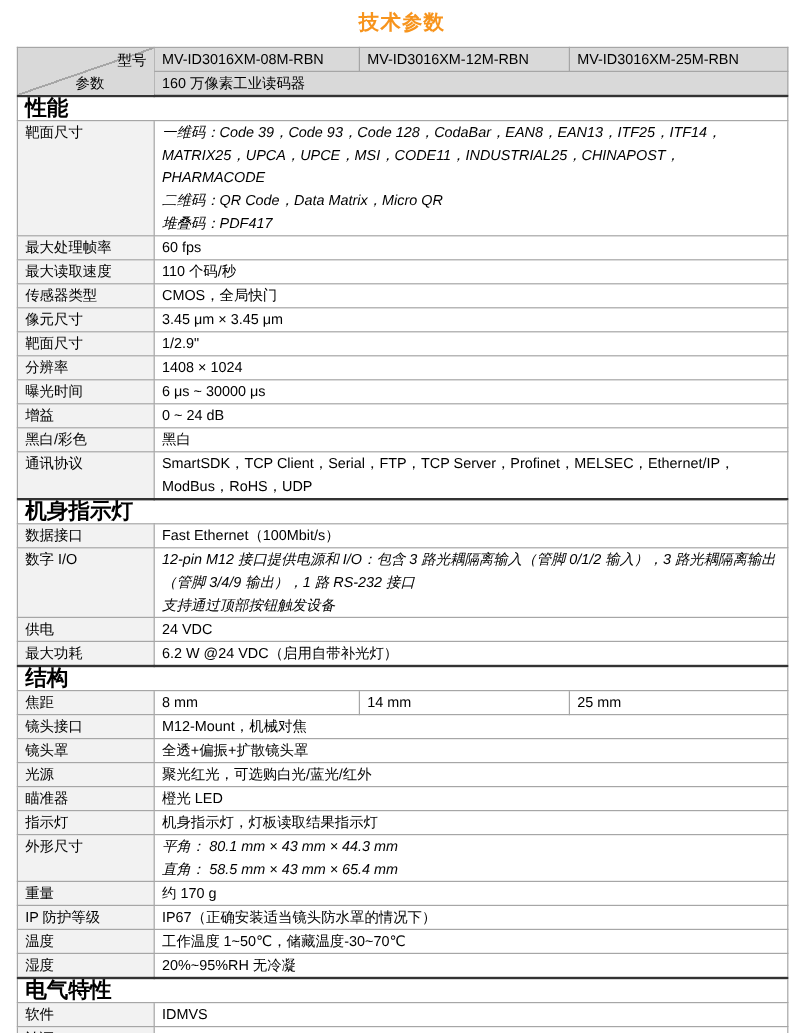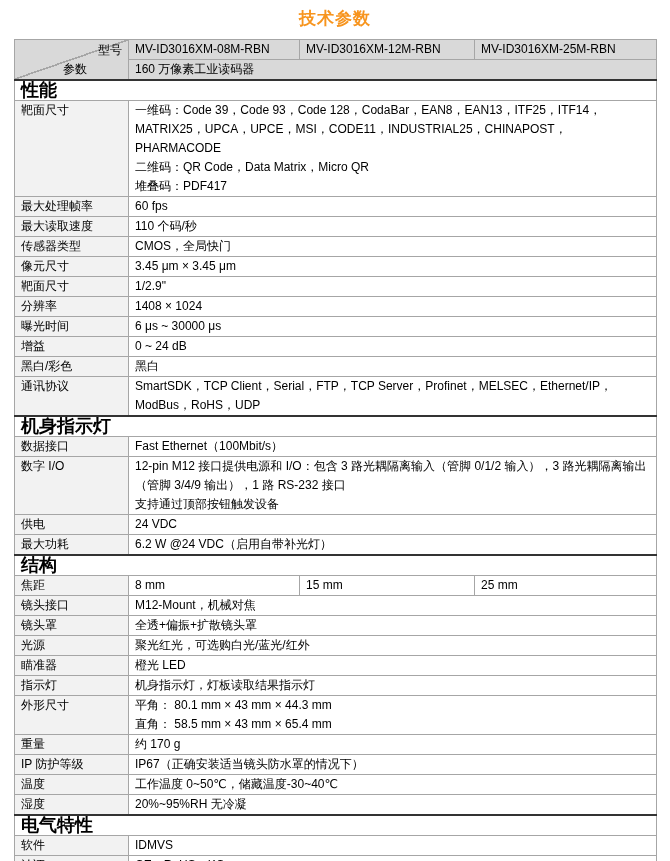--- a/index.html
+++ b/index.html
@@ -66,21 +66,21 @@
     position: absolute;
     top: 0; right: 6px;
     line-height: 20px;
   }
   .corner-bottom {
     position: absolute;
     bottom: 0; left: 0;
     line-height: 20px;
     margin-left: 48px;
   }
-  .ln { line-height: 19px; }
+  .ln { line-height: 19px; font-style: italic; }
 </style>
 </head>
 <body>
 
 <div class="page">
   <div class="title">技术参数</div>
 
   <table class="spec">
     <colgroup>
       <col class="c-label">
@@ -178,21 +178,21 @@
         <td class="lab">最大功耗</td>
         <td colspan="3">6.2 W @24 VDC（启用自带补光灯）</td>
       </tr>
 
       <tr class="sec">
         <td colspan="4">结构</td>
       </tr>
       <tr>
         <td class="lab">焦距</td>
         <td>8 mm</td>
-        <td>15 mm</td>
+        <td>14 mm</td>
         <td>25 mm</td>
       </tr>
       <tr>
         <td class="lab">镜头接口</td>
         <td colspan="3">M12-Mount，机械对焦</td>
       </tr>
       <tr>
         <td class="lab">镜头罩</td>
         <td colspan="3">全透+偏振+扩散镜头罩</td>
       </tr>
@@ -218,21 +218,21 @@
       <tr>
         <td class="lab">重量</td>
         <td colspan="3">约 170 g</td>
       </tr>
       <tr>
         <td class="lab">IP 防护等级</td>
         <td colspan="3">IP67（正确安装适当镜头防水罩的情况下）</td>
       </tr>
       <tr>
         <td class="lab">温度</td>
-        <td colspan="3">工作温度 0~50℃，储藏温度-30~40℃</td>
+        <td colspan="3">工作温度 1~50℃，储藏温度-30~70℃</td>
       </tr>
       <tr>
         <td class="lab">湿度</td>
         <td colspan="3">20%~95%RH 无冷凝</td>
       </tr>
 
       <tr class="sec">
         <td colspan="4">电气特性</td>
       </tr>
       <tr>

